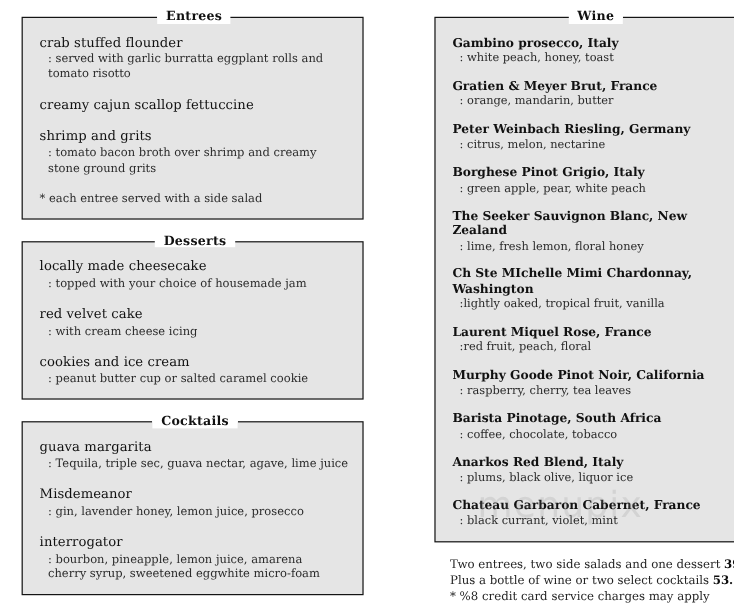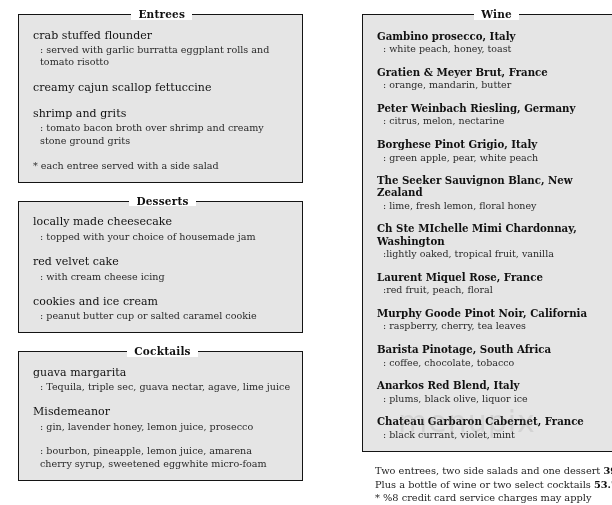--- a/index.html
+++ b/index.html
@@ -208,20 +208,21 @@
 
       <div class="item">
         <div class="item-name">guava margarita</div>
         <div class="item-desc">: Tequila, triple sec, guava nectar, agave, lime juice</div>
       </div>
       <div class="item">
         <div class="item-name">Misdemeanor</div>
         <div class="item-desc">: gin, lavender honey, lemon juice, prosecco</div>
       </div>
       <div class="item">
+        <div class="item-name">interrogator</div>
         <div class="item-desc">: bourbon, pineapple, lemon juice, amarena
   cherry syrup, sweetened eggwhite micro-foam</div>
       </div>
     </fieldset>
 
   </div>
 
   <div class="col-right">
 
     <fieldset class="section wine-section">

